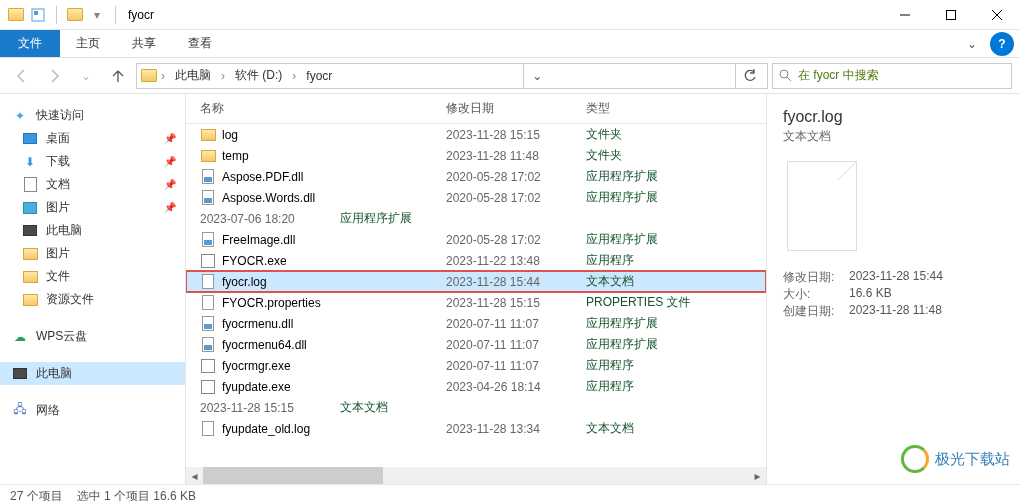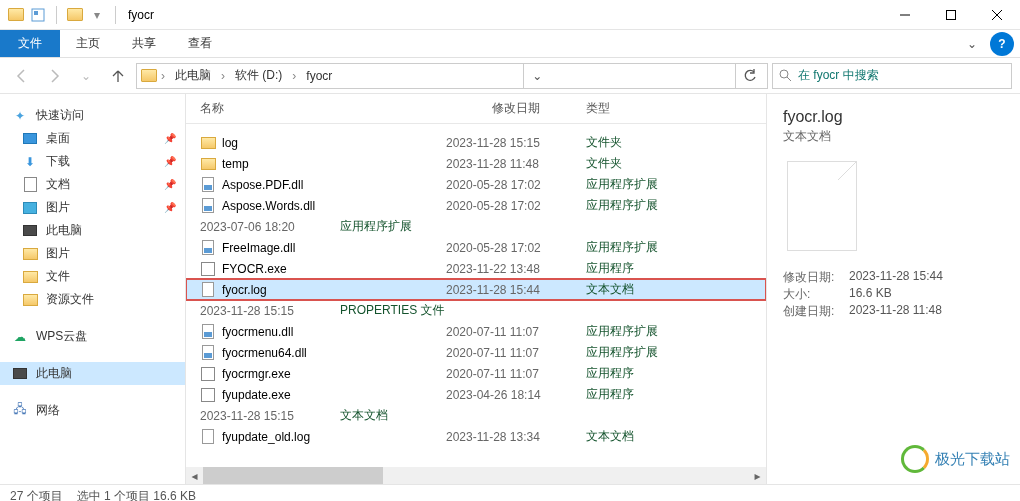--- a/index.html
+++ b/index.html
@@ -17,21 +17,21 @@
 .menu-item{padding:0 16px;display:flex;align-items:center;color:#333;}
 .menu-spacer{flex:1;}
 .menu-expand{width:24px;display:flex;align-items:center;justify-content:center;color:#555;}
 .menu-help{width:24px;height:24px;margin:2px 6px;border-radius:50%;background:#0078d7;color:#fff;display:flex;align-items:center;justify-content:center;font-weight:bold;}
 .addressbar{height:36px;display:flex;align-items:center;padding:4px 8px;gap:4px;background:#fff;border-bottom:1px solid #e5e5e5;}
 .navbtn{width:28px;height:28px;display:flex;align-items:center;justify-content:center;color:#999;}
 .addr-box{flex:1;height:26px;border:1px solid #ccc;display:flex;align-items:center;padding:0 4px;gap:2px;}
 .addr-seg{padding:2px 6px;color:#333;}
 .addr-chev{color:#888;padding:0 2px;}
 .addr-refresh{width:28px;height:24px;border-left:1px solid #ccc;display:flex;align-items:center;justify-content:center;margin-left:auto;color:#555;}
-.search-box{width:240px;height:26px;border:1px solid #ccc;display:flex;align-items:center;padding:0 6px;color:#0f766e;gap:6px;}
+.search-box{width:240px;height:26px;border:1px solid #ccc;display:flex;align-items:center;padding:0 6px;color:#4d7c0f;gap:6px;}
 .main{display:flex;height:390px;}
 .sidebar{width:186px;border-right:1px solid #e5e5e5;padding:10px 0;overflow:hidden;}
 .side-group{margin-bottom:14px;}
 .side-item{display:flex;align-items:center;padding:3px 8px 3px 22px;gap:8px;color:#333;}
 .side-item.sel{background:#cce8ff;}
 .side-head{padding-left:12px;font-weight:normal;}
 .pin{margin-left:auto;color:#888;font-size:10px;}
 .ico{width:16px;height:16px;display:inline-flex;align-items:center;justify-content:center;flex-shrink:0;}
 .ico-star{color:#4aa3df;}
 .ico-desktop{width:14px;height:11px;background:#3a96dd;border:1px solid #2078b8;}
@@ -39,23 +39,23 @@
 .ico-doc{width:13px;height:15px;background:#fff;border:1px solid #888;position:relative;}
 .ico-pic{width:14px;height:12px;background:#46b1e0;border:1px solid #2d8bb8;}
 .ico-pc{width:14px;height:11px;background:#4a4a4a;border:1px solid #333;}
 .ico-folder{width:15px;height:12px;background:linear-gradient(#ffe9a6,#f5c869);border:1px solid #d9a93e;}
 .ico-cloud{color:#1fa463;}
 .ico-net{color:#4a7ab8;}
 .content{flex:1;display:flex;overflow:hidden;}
 .filelist{flex:1;overflow:hidden;position:relative;}
 .fl-header{display:flex;padding:6px 0;border-bottom:1px solid #e8e8e8;color:#555;position:sticky;top:0;background:#fff;}
 .col-name{width:260px;padding-left:14px;}
-.col-date{width:140px;text-align:center;}
+.col-date{width:140px;}
 .col-type{width:120px;}
-.fl-rows{overflow-y:auto;height:340px;margin-top:8px;}
+.fl-rows{overflow-y:auto;height:340px;}
 .fl-row{display:flex;align-items:center;height:21px;padding-left:14px;}
 .fl-row .fname{width:246px;display:flex;align-items:center;gap:6px;}
 .fl-row .fdate{width:140px;color:#666;}
 .fl-row .ftype{width:120px;color:#14532d;}
 .fl-row.selected{background:#cce8ff;outline:2px solid #d9534f;outline-offset:-1px;}
 .file-ico{width:16px;height:16px;display:inline-flex;align-items:center;justify-content:center;flex-shrink:0;}
 .fico-folder{width:15px;height:12px;background:linear-gradient(#ffe9a6,#f5c869);border:1px solid #d9a93e;}
 .fico-dll{width:12px;height:15px;background:#fff;border:1px solid #999;position:relative;}
 .fico-dll::before{content:"";position:absolute;bottom:1px;left:1px;right:1px;height:5px;background:#5b9bd5;}
 .fico-exe{width:14px;height:14px;background:#fff;border:1px solid #888;}
@@ -338,20 +338,26 @@
       <div class="fname">
         <span class="file-ico">
                 <span class="fico-txt"></span>
               </span>
         <span>fyocr.log</span>
       </div>
       <div class="fdate">2023-11-28 15:44</div>
       <div class="ftype">文本文档</div>
     </div>
           <div class="fl-row">
+      <div class="fname">
+        <span class="file-ico">
+                <span class="fico-prop"></span>
+              </span>
+        <span>FYOCR.properties</span>
+      </div>
       <div class="fdate">2023-11-28 15:15</div>
       <div class="ftype">PROPERTIES 文件</div>
     </div>
           <div class="fl-row">
       <div class="fname">
         <span class="file-ico">
                 <span class="fico-dll"></span>
               </span>
         <span>fyocrmenu.dll</span>
       </div>

